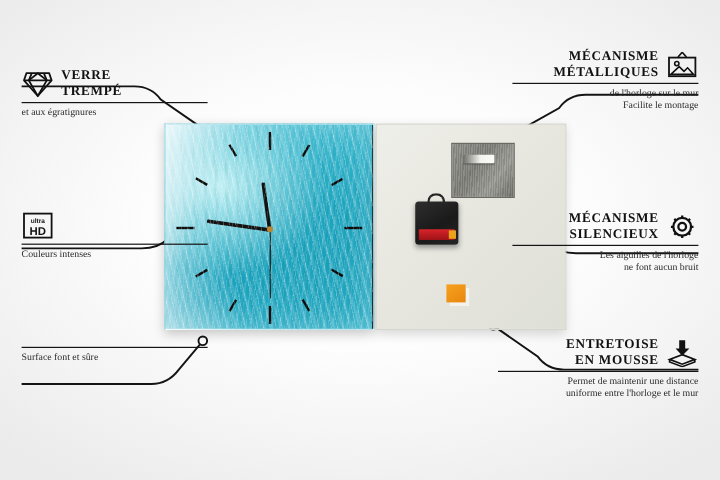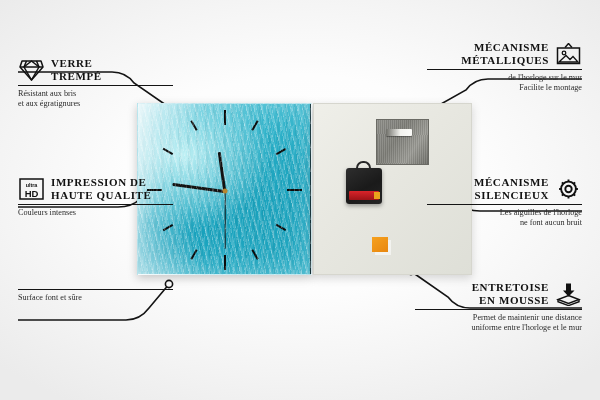--- a/index.html
+++ b/index.html
@@ -180,37 +180,32 @@
             <path d="M6,9 L13.5,3 L21,9"></path>
           </g>
         </svg>
       </span>
       <div>
         <div class="title">VERRE</div>
         <div class="title">TREMPÉ</div>
       </div>
     </div>
     <div class="rule"></div>
-    <div class="sub">Résistant aux bris</div>
     <div class="sub">et aux égratignures</div>
   </div>
 
   <div class="callout c-left" style="left:18px; top:176px; width:155px;">
     <div class="head">
       <span class="ico">
         <svg width="27" height="24" viewBox="0 0 27 24">
           <rect x="2" y="2" width="23" height="20" fill="none" stroke="#111" stroke-width="1.5"></rect>
           <text x="13.5" y="10" font-family="Liberation Sans, sans-serif" font-size="5.4" font-weight="bold" text-anchor="middle" fill="#111">ultra</text>
           <text x="13.5" y="19.5" font-family="Liberation Sans, sans-serif" font-size="9.5" font-weight="bold" text-anchor="middle" fill="#111">HD</text>
         </svg>
       </span>
-      <div>
-        <div class="title">IMPRESSION DE</div>
-        <div class="title">HAUTE QUALITÉ</div>
-      </div>
     </div>
     <div class="rule"></div>
     <div class="sub">Couleurs intenses</div>
   </div>
 
   <div class="callout c-left" style="left:18px; top:286px; width:155px;">
     <div class="rule"></div>
     <div class="sub">Surface font et sûre</div>
   </div>
 

